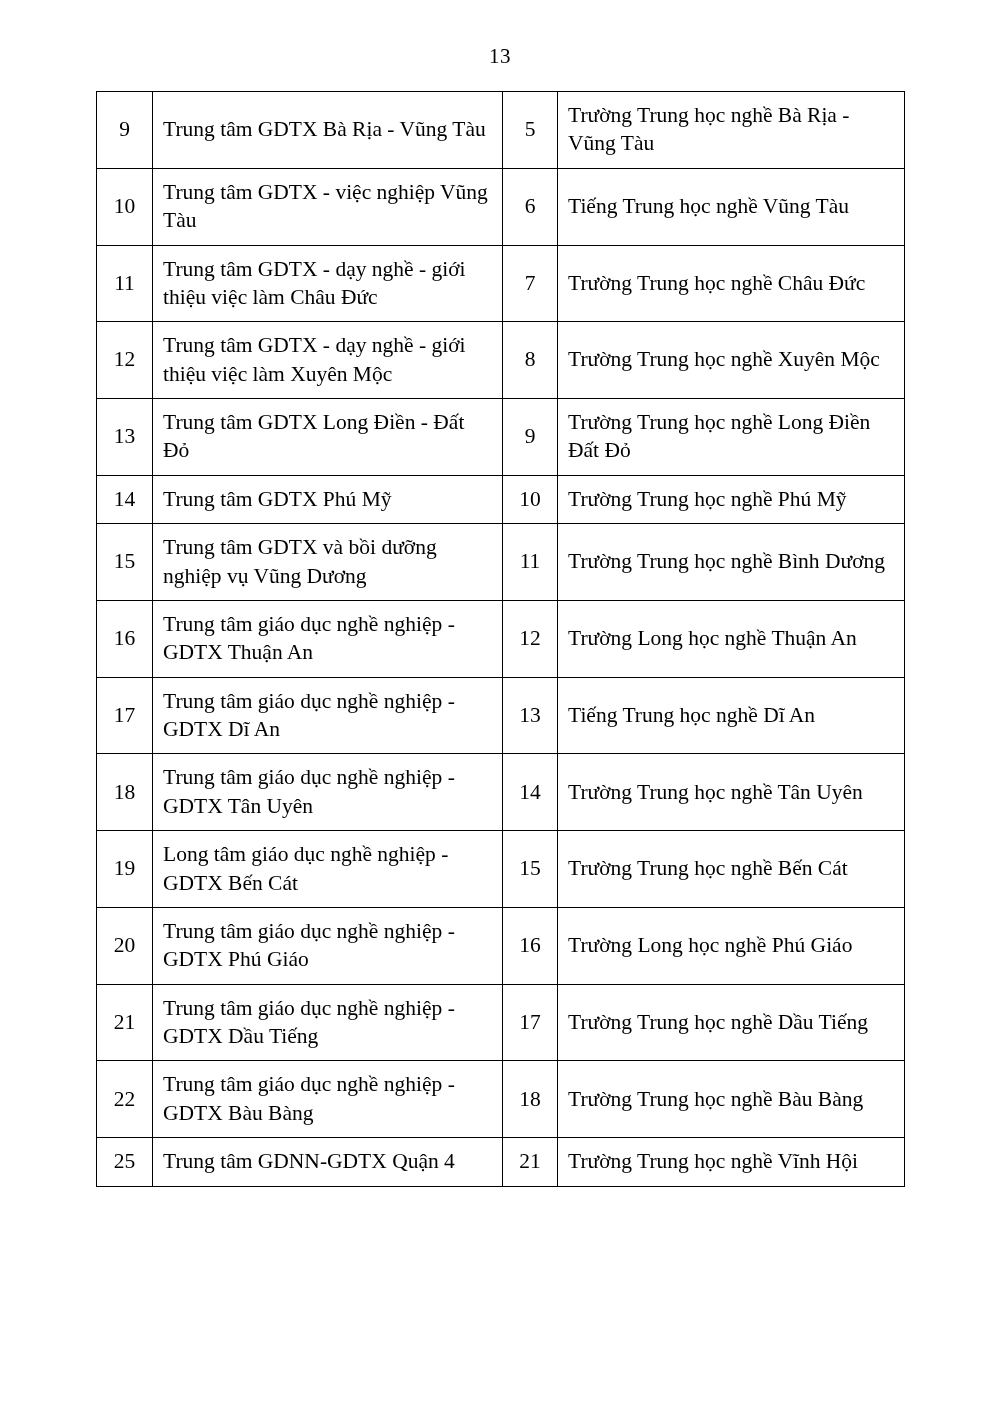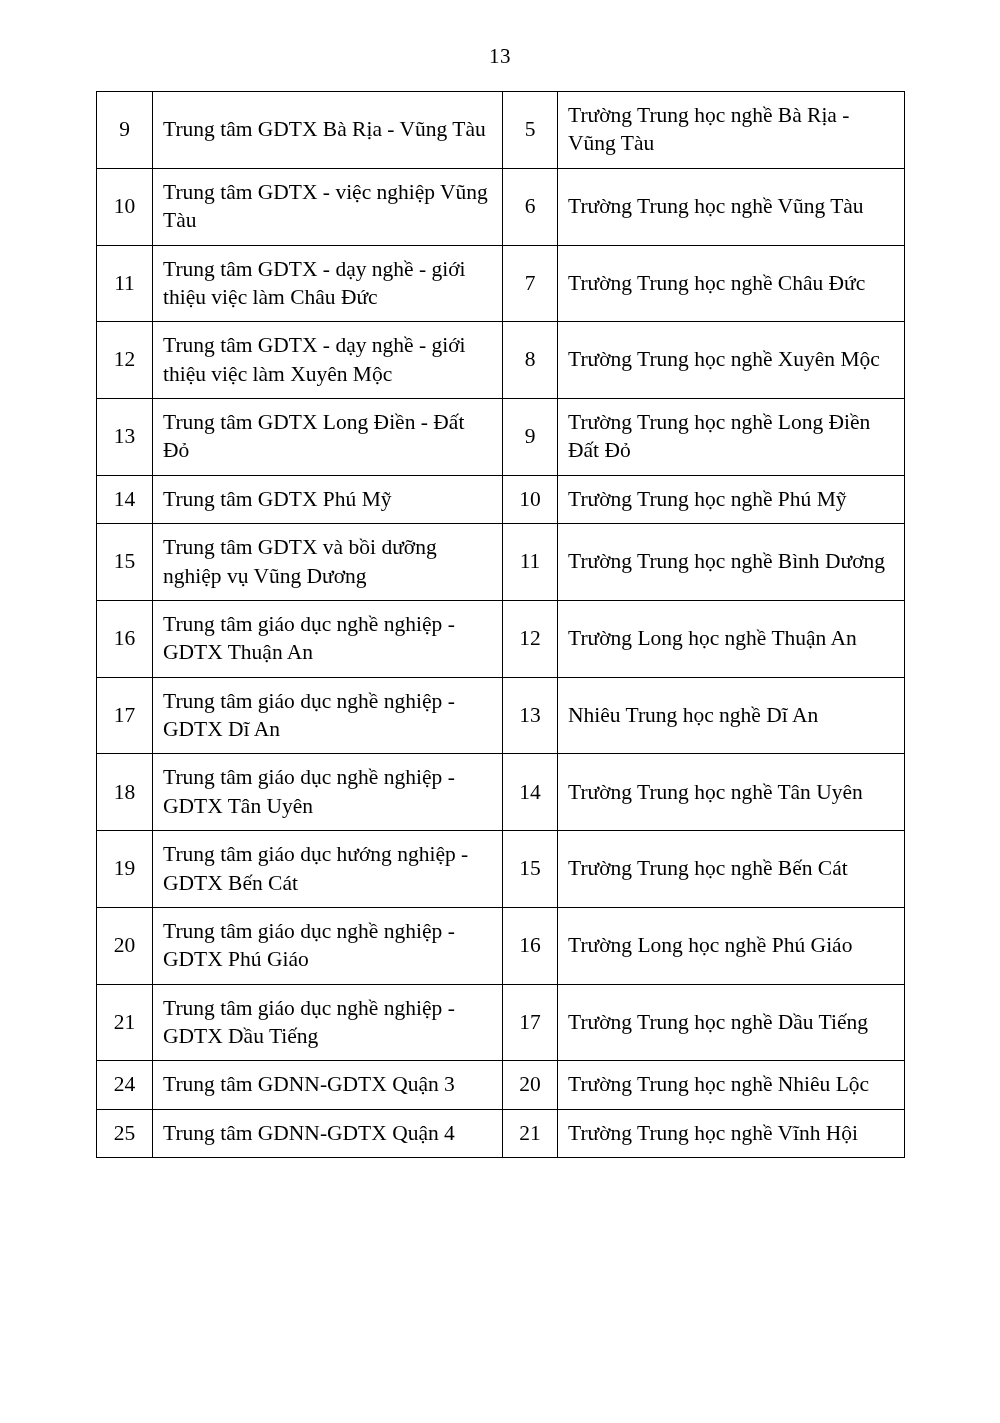--- a/index.html
+++ b/index.html
@@ -79,21 +79,21 @@
           <tr>
             <td class="num">9</td>
             <td class="text">Trung tâm GDTX Bà Rịa - Vũng Tàu</td>
             <td class="num">5</td>
             <td class="text">Trường Trung học nghề Bà Rịa - Vũng Tàu</td>
           </tr>
           <tr>
             <td class="num">10</td>
             <td class="text">Trung tâm GDTX - việc nghiệp Vũng Tàu</td>
             <td class="num">6</td>
-            <td class="text">Trường Trung học nghề Vũng Tàu</td>
+            <td class="text">Tiếng Trung học nghề Vũng Tàu</td>
           </tr>
           <tr>
             <td class="num">11</td>
             <td class="text">Trung tâm GDTX - dạy nghề - giới thiệu việc làm Châu Đức</td>
             <td class="num">7</td>
             <td class="text">Trường Trung học nghề Châu Đức</td>
           </tr>
           <tr>
             <td class="num">12</td>
             <td class="text">Trung tâm GDTX - dạy nghề - giới thiệu việc làm Xuyên Mộc</td>
@@ -121,51 +121,51 @@
           <tr>
             <td class="num">16</td>
             <td class="text">Trung tâm giáo dục nghề nghiệp - GDTX Thuận An</td>
             <td class="num">12</td>
             <td class="text"> Trường Long học nghề Thuận An</td>
           </tr>
           <tr>
             <td class="num">17</td>
             <td class="text">Trung tâm giáo dục nghề nghiệp - GDTX Dĩ An</td>
             <td class="num">13</td>
-            <td class="text">Nhiêu Trung học nghề Dĩ An</td>
+            <td class="text">Tiếng Trung học nghề Dĩ An</td>
           </tr>
           <tr>
             <td class="num">18</td>
             <td class="text">Trung tâm giáo dục nghề nghiệp - GDTX Tân Uyên</td>
             <td class="num">14</td>
             <td class="text">Trường Trung học nghề Tân Uyên</td>
           </tr>
           <tr>
             <td class="num">19</td>
-            <td class="text">Trung tâm giáo dục hướng nghiệp - GDTX Bến Cát</td>
+            <td class="text">Long tâm giáo dục nghề nghiệp - GDTX Bến Cát</td>
             <td class="num">15</td>
             <td class="text">Trường Trung học nghề Bến Cát</td>
           </tr>
           <tr>
             <td class="num">20</td>
             <td class="text">Trung tâm giáo dục nghề nghiệp - GDTX Phú Giáo</td>
             <td class="num">16</td>
             <td class="text">Trường Long học nghề Phú Giáo</td>
           </tr>
           <tr>
             <td class="num">21</td>
             <td class="text">Trung tâm giáo dục nghề nghiệp - GDTX Dầu Tiếng</td>
             <td class="num">17</td>
             <td class="text">Trường Trung học nghề Dầu Tiếng</td>
           </tr>
           <tr>
-            <td class="num">24</td>
-            <td class="text">Trung tâm GDNN-GDTX Quận 3</td>
-            <td class="num">20</td>
-            <td class="text">Trường Trung học nghề Nhiêu Lộc</td>
+            <td class="num">22</td>
+            <td class="text">Trung tâm giáo dục nghề nghiệp - GDTX Bàu Bàng</td>
+            <td class="num">18</td>
+            <td class="text">Trường Trung học nghề Bàu Bàng</td>
           </tr>
           <tr>
             <td class="num">25</td>
             <td class="text">Trung tâm GDNN-GDTX Quận 4</td>
             <td class="num">21</td>
             <td class="text">Trường Trung học nghề Vĩnh Hội</td>
           </tr>
         </tbody>
     </table>
   </div>

